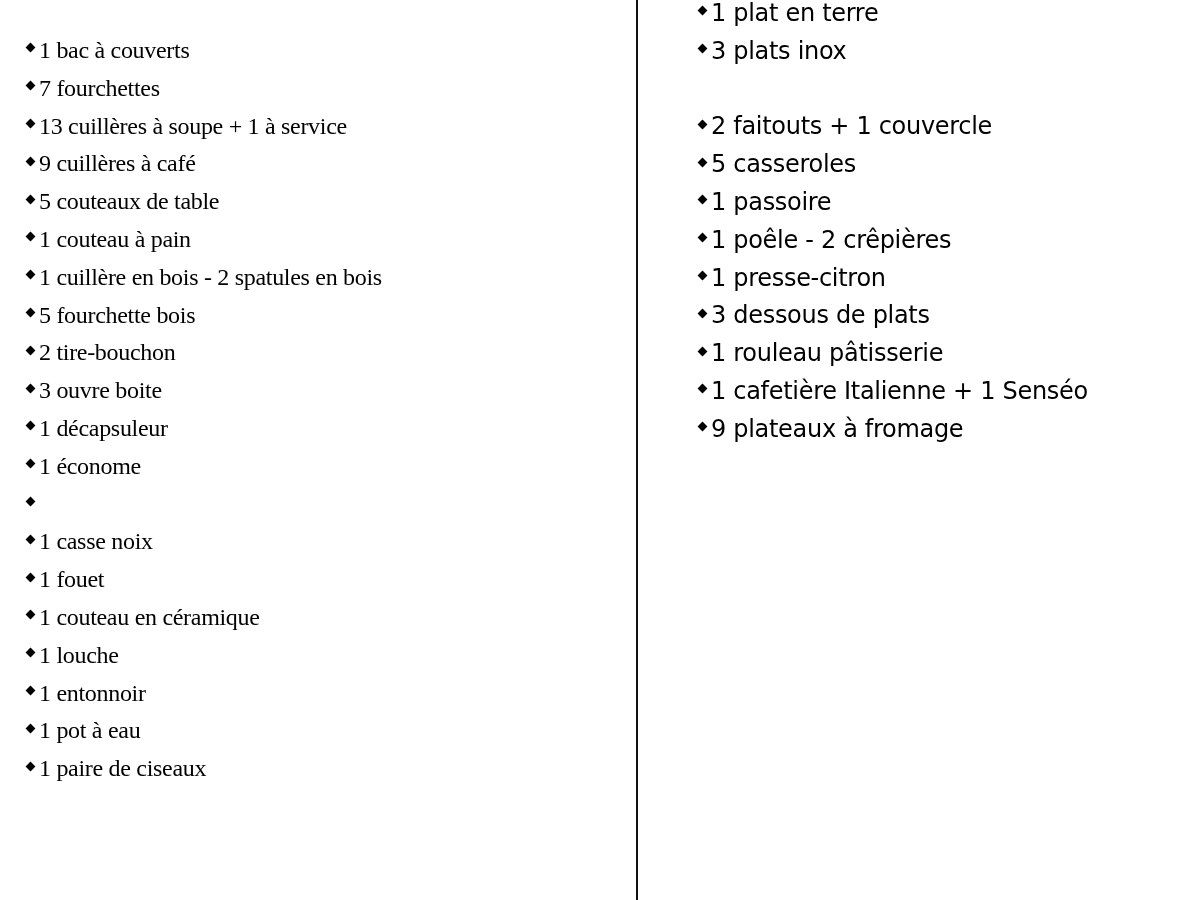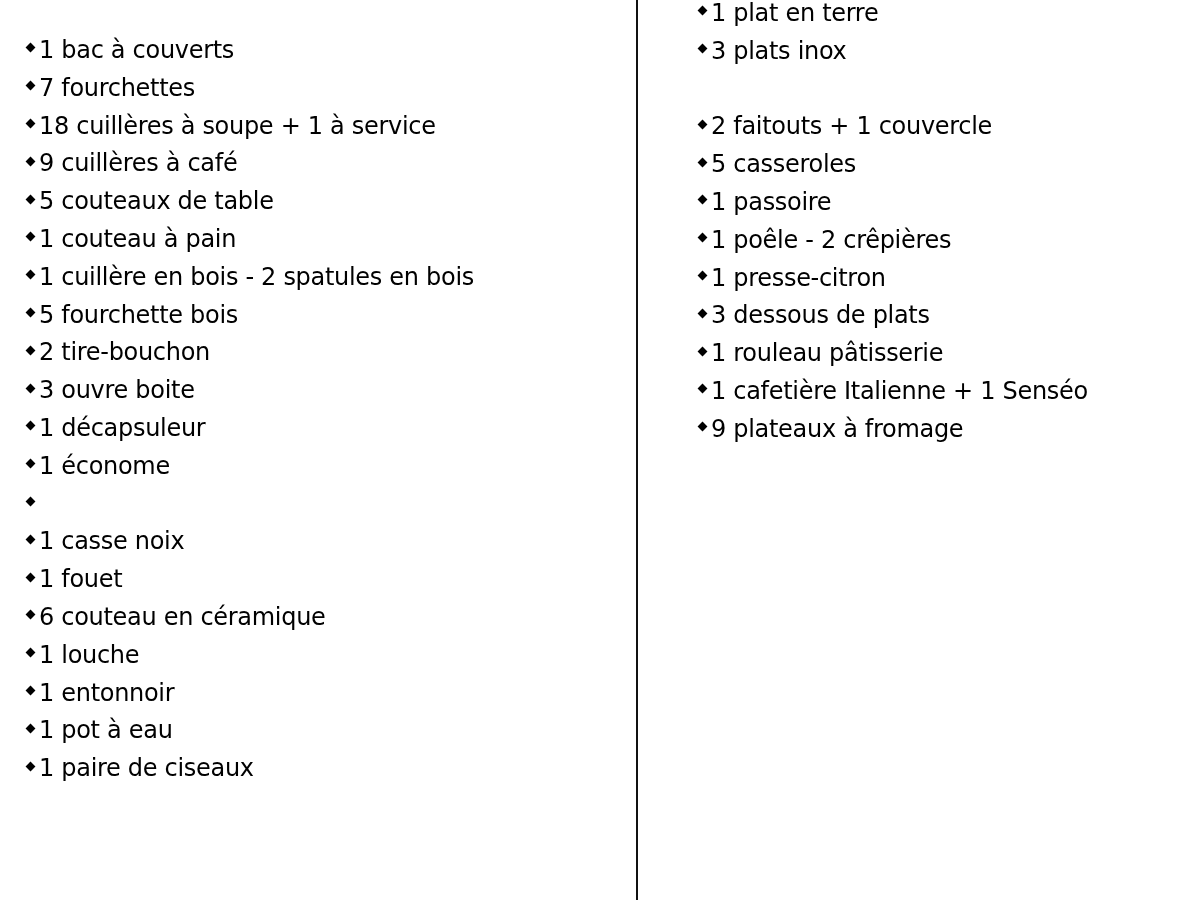--- a/index.html
+++ b/index.html
@@ -1,19 +1,19 @@
 <!DOCTYPE html>
 <html><head>
 <meta charset="utf-8">
 <style>
   html, body { margin:0; padding:0; background:#ffffff; }
   body { width:1200px; height:900px; position:relative; overflow:hidden;
          font-family:"DejaVu Sans", sans-serif; color:#000; }
   .col { position:absolute; margin:0; padding:0; list-style:none; }
-  #col-left { left:25px; top:32px; }
+  #col-left { left:25px; top:32px;font-family:Liberation Serif, serif; }
   #col-right { left:697px; top:-5px; }
   .item { height:37.8px; line-height:37.8px; font-size:24px; white-space:nowrap;
           letter-spacing:-0.3px; display:flex; align-items:center; }
   .item.spacer { height:37.8px; }
   .bullet { display:inline-block; width:7px; height:7px; background:#000;
             transform:rotate(45deg); margin:0 5px 0 2px; position:relative; top:-3px; flex:0 0 auto; }
   .divider { position:absolute; left:636px; top:0; width:2px; height:900px; background:#111; }
 </style>
 </head>
 <body>
@@ -22,21 +22,21 @@
     <li class="item">
       <span class="bullet"></span>
       <span>1 bac à couverts</span>
     </li>
     <li class="item">
       <span class="bullet"></span>
       <span>7 fourchettes</span>
     </li>
     <li class="item">
       <span class="bullet"></span>
-      <span>18 cuillères à soupe + 1 à service</span>
+      <span>13 cuillères à soupe + 1 à service</span>
     </li>
     <li class="item">
       <span class="bullet"></span>
       <span>9 cuillères à café</span>
     </li>
     <li class="item">
       <span class="bullet"></span>
       <span>5 couteaux de table</span>
     </li>
     <li class="item">
@@ -73,21 +73,21 @@
     <li class="item">
       <span class="bullet"></span>
       <span>1 casse noix</span>
     </li>
     <li class="item">
       <span class="bullet"></span>
       <span>1 fouet</span>
     </li>
     <li class="item">
       <span class="bullet"></span>
-      <span>6 couteau en céramique</span>
+      <span>1 couteau en céramique</span>
     </li>
     <li class="item">
       <span class="bullet"></span>
       <span>1 louche</span>
     </li>
     <li class="item">
       <span class="bullet"></span>
       <span>1 entonnoir</span>
     </li>
     <li class="item">

